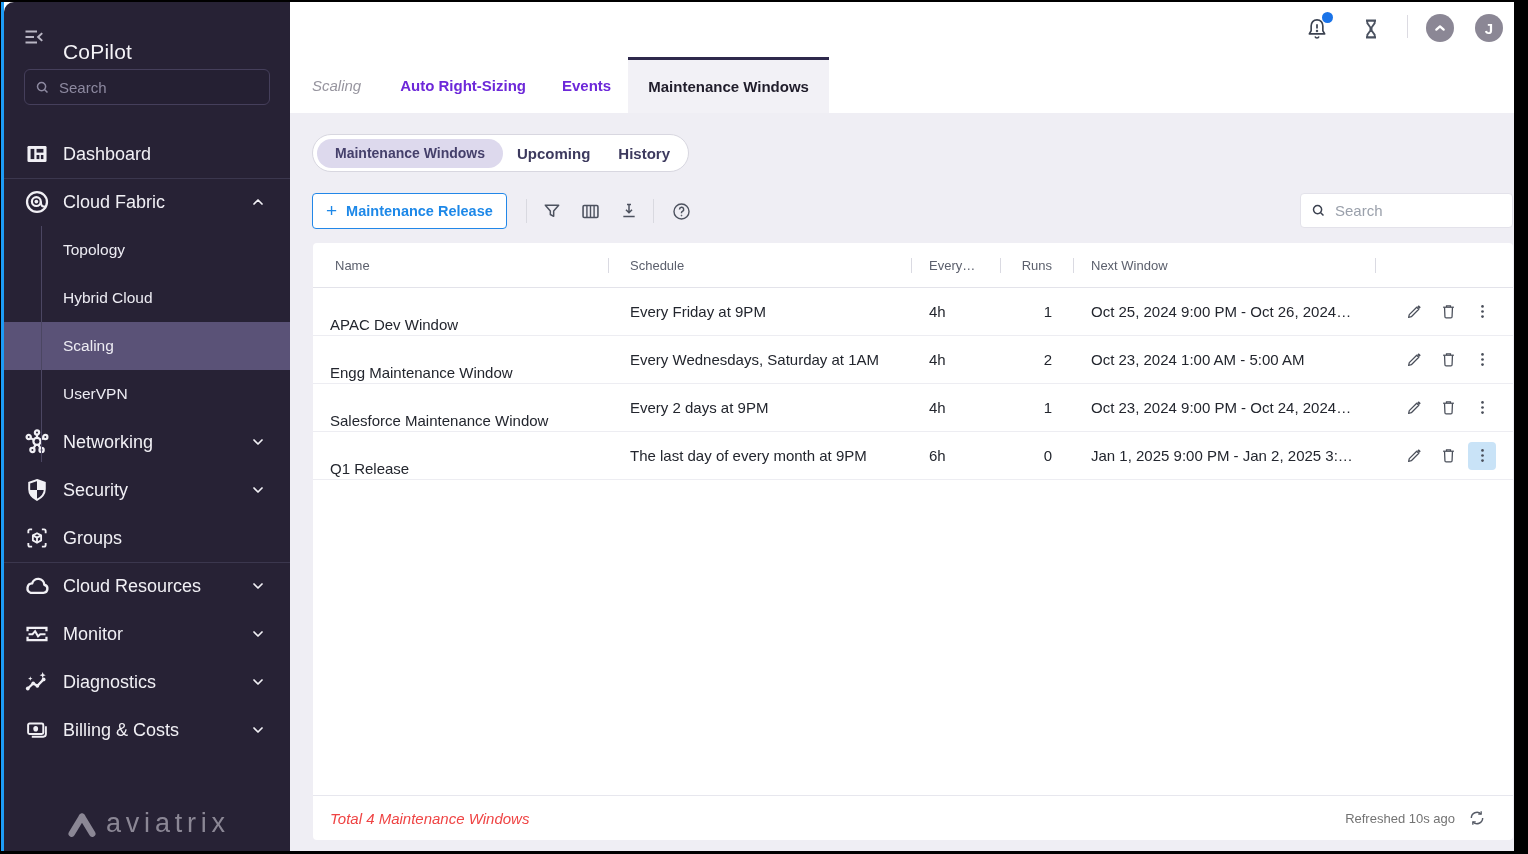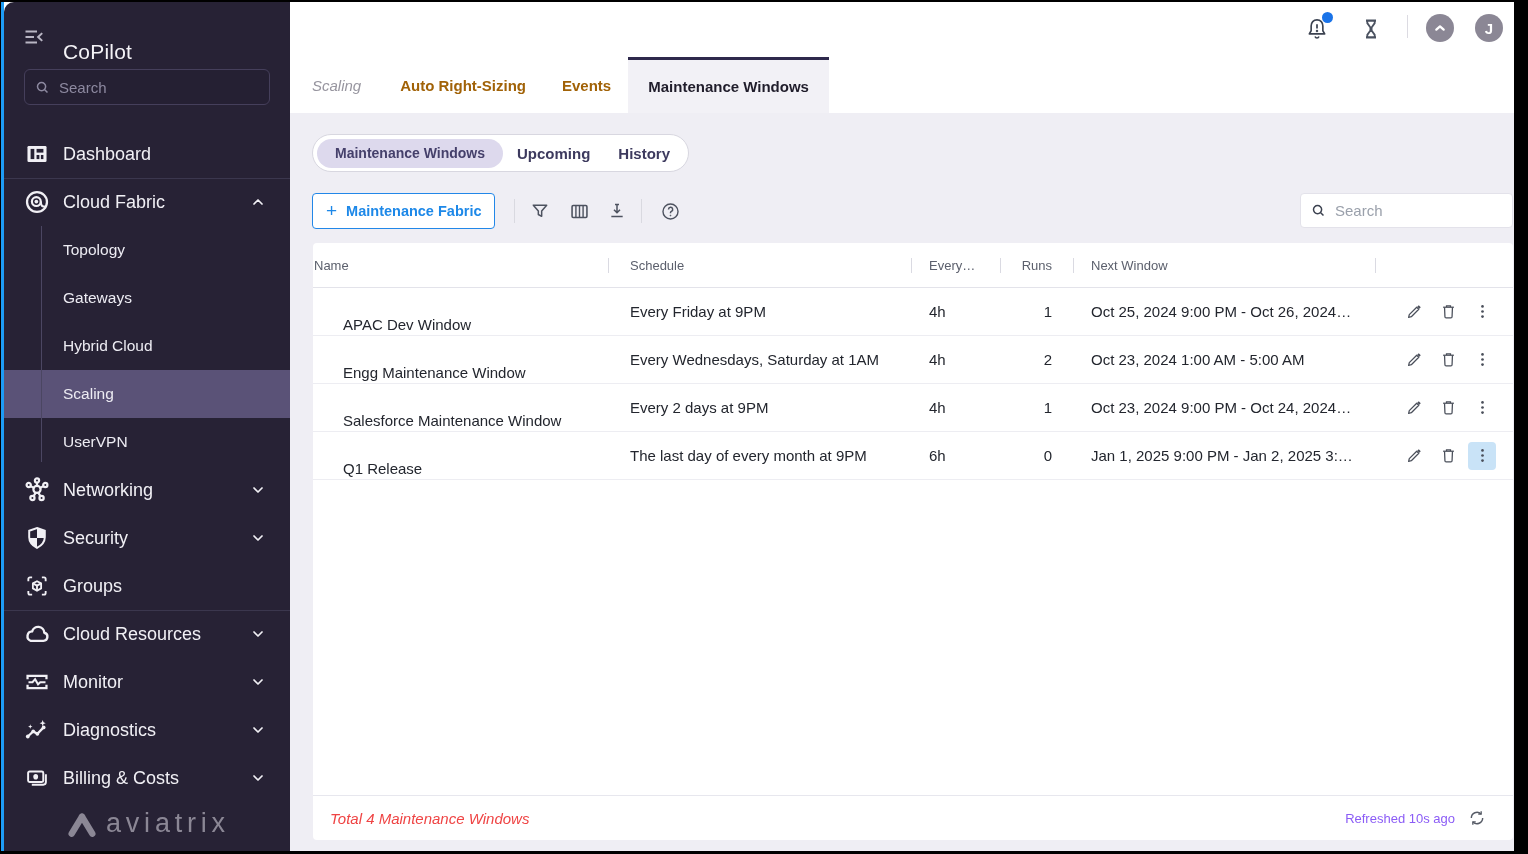--- a/index.html
+++ b/index.html
@@ -37,21 +37,21 @@
   .hdr-btn { position:absolute; background:none; border:none; cursor:pointer; padding:0; }
   .bell-wrap { top:14px; right:184px; width:26px; height:26px; }
   .ntf-dot { position:absolute; top:-4px; right:-3px; width:11px; height:11px; border-radius:50%; background:#1a73e8; }
   .hour-wrap { top:15px; right:131px; width:24px; height:24px; }
   .hdr-divider { position:absolute; top:13px; right:106px; width:1px; height:23px; background:#dcdbe2; }
   .circle-btn { width:28px; height:28px; border-radius:50%; background:#8b8795; top:12px; display:flex; align-items:center; justify-content:center; }
   .whatsnew { right:60px; }
   .avatar { right:11px; color:#fff; font-size:15px; font-weight:700; }
 
   .tabs { position:absolute; bottom:0; left:0; right:0; height:56px; display:flex; align-items:stretch; padding-left:22px; }
-  .tab { display:flex; align-items:center; font-size:15px; font-weight:700; color:#a16207; cursor:pointer; }
+  .tab { display:flex; align-items:center; font-size:15px; font-weight:700; color:#6d28d9; cursor:pointer; }
   .tab.context { font-style:italic; font-weight:400; color:#97959f; margin-right:39px; }
   .tab.t2 { margin-right:36px; }
   .tab.t3 { margin-right:17px; }
   .tab.active { background:#f2f1f6; border-top:3px solid #2e294c; padding:0 20px; color:#201d2b; }
 
   .content { position:absolute; top:111px; left:0; right:0; bottom:0; background:#efeef4; }
 
   .subtabs { position:absolute; top:21px; left:22px; height:38px; background:#fff; border:1px solid #d8d7e0; border-radius:19px; display:flex; align-items:center; padding:0 4px; }
   .subtab { height:29px; display:flex; align-items:center; padding:0 14px; border-radius:15px; font-size:15px; font-weight:600; color:#3d3a5e; cursor:pointer; }
   .subtab.selected { background:#ddd9ed; color:#45406b; font-weight:700; padding:0 18px; font-size:14px; }
@@ -63,37 +63,37 @@
   .tb-icon { width:24px; height:24px; border:none; background:none; cursor:pointer; padding:0; display:flex; align-items:center; justify-content:center; }
   .sp19{width:19px;} .sp13{width:13px;} .sp15{width:15px;} .sp14{width:14px;} .sp12{width:12px;} .sp16{width:16px;}
   .tbl-search { position:absolute; right:0; top:0; width:213px; height:35px; background:#fff; border:1px solid #e3e2ea; border-radius:4px; display:flex; align-items:center; padding:0 10px; }
   .tbl-search input { border:none; outline:none; font-size:15px; font-family:inherit; color:#3c4250; margin-left:9px; width:160px; background:transparent; }
   .tbl-search input::placeholder { color:#9aa0ab; }
 
   
   .card { position:absolute; top:130px; left:23px; width:1200px; height:597px; background:#fff; border-radius:4px; display:flex; flex-direction:column; }
   .thead { height:45px; flex:none; border-bottom:1px solid #e3e3ea; display:grid; grid-template-columns:295px 303px 89px 73px 302px 1fr; align-items:center; position:relative; font-size:13px; color:#5c606d; }
   .th { padding-left:18px; white-space:nowrap; overflow:hidden; }
-  .th.c-name { padding-left:1px; }
+  .th.c-name { padding-left:22px; }
   .th.c-schedule { padding-left:22px; }
   .th.c-runs { text-align:right; padding:0 21px 0 0; }
   .col-sep { position:absolute; top:15px; width:1px; height:15px; background:#dadae2; }
   .tbody { flex:1; }
   .trow { height:48px; border-bottom:1px solid #ededf2; display:grid; grid-template-columns:295px 303px 89px 73px 302px 1fr; align-items:center; font-size:15px; color:#23262e; }
   .td { padding-left:18px; white-space:nowrap; overflow:hidden; }
-  .td.c-name { padding-left:30px;margin-top:25px; }
+  .td.c-name { padding-left:17px;margin-top:25px; }
   .td.c-schedule { padding-left:22px; }
   .td.c-runs { text-align:right; padding:0 21px 0 0; }
   .td.c-actions { display:flex; justify-content:flex-end; padding:0 17px 0 0; gap:6px; }
   .act { width:28px; height:28px; border:none; background:none; border-radius:4px; display:flex; align-items:center; justify-content:center; cursor:pointer; padding:0; }
   .act.menu-active { background:#c9e3f7; }
   .tfoot { height:45px; flex:none; border-top:1px solid #e7e7ee; display:flex; align-items:center; padding:0 26px 0 17px; }
   .tfoot .total { font-size:15px; color:#ef4444;font-style:italic; }
   .tfoot .spacer { flex:1; }
-  .tfoot .refreshed { font-size:13px; color:#8b5cf6; margin-right:12px; }
+  .tfoot .refreshed { font-size:13px; color:#737373; margin-right:12px; }
   .refresh-btn { width:20px; height:20px; background:none; border:none; cursor:pointer; padding:0; }
 </style>
 </head>
 <body>
 
 <div class="left-accent"></div>
 <div class="window">
 
   <nav class="sidebar">
     <div class="sb-header">
@@ -138,23 +138,20 @@
         <span class="lbl">Cloud Fabric</span>
         <svg class="chev" width="16" height="16" viewBox="0 0 24 24" fill="none" stroke="#f1f0f5" stroke-width="2.6" stroke-linecap="round" stroke-linejoin="round">
             <path d="m6 15 6-6 6 6"></path>
           </svg>
       </div>
 
       <div class="tree-line" style="top:96px; height:236px;"></div>
 
       <div class="sb-sub">
           <span>Topology</span>
-        </div>
-      <div class="sb-sub">
-          <span>Gateways</span>
         </div>
       <div class="sb-sub">
           <span>Hybrid Cloud</span>
         </div>
       <div class="sb-sub selected">
           <span>Scaling</span>
         </div>
       <div class="sb-sub">
           <span>UserVPN</span>
         </div>
@@ -317,21 +314,21 @@
             <span>Upcoming</span>
           </div>
         <div class="subtab">
             <span>History</span>
           </div>
       </div>
 
       <div class="toolbar">
         <button class="add-btn">
           <span class="plus">+</span>
-          <span>Maintenance Fabric</span>
+          <span>Maintenance Release</span>
         </button>
         <span class="sp19"></span>
         <span class="tb-divider"></span>
         <span class="sp13"></span>
         <button class="tb-icon">
           <svg width="20" height="20" viewBox="0 0 24 24" fill="none" stroke="#4d525f" stroke-width="1.8">
             <path d="M4 5h16l-6 7v6.4l-4-2.2V12Z" stroke-linejoin="round"></path>
           </svg>
         </button>
         <span class="sp15"></span>

